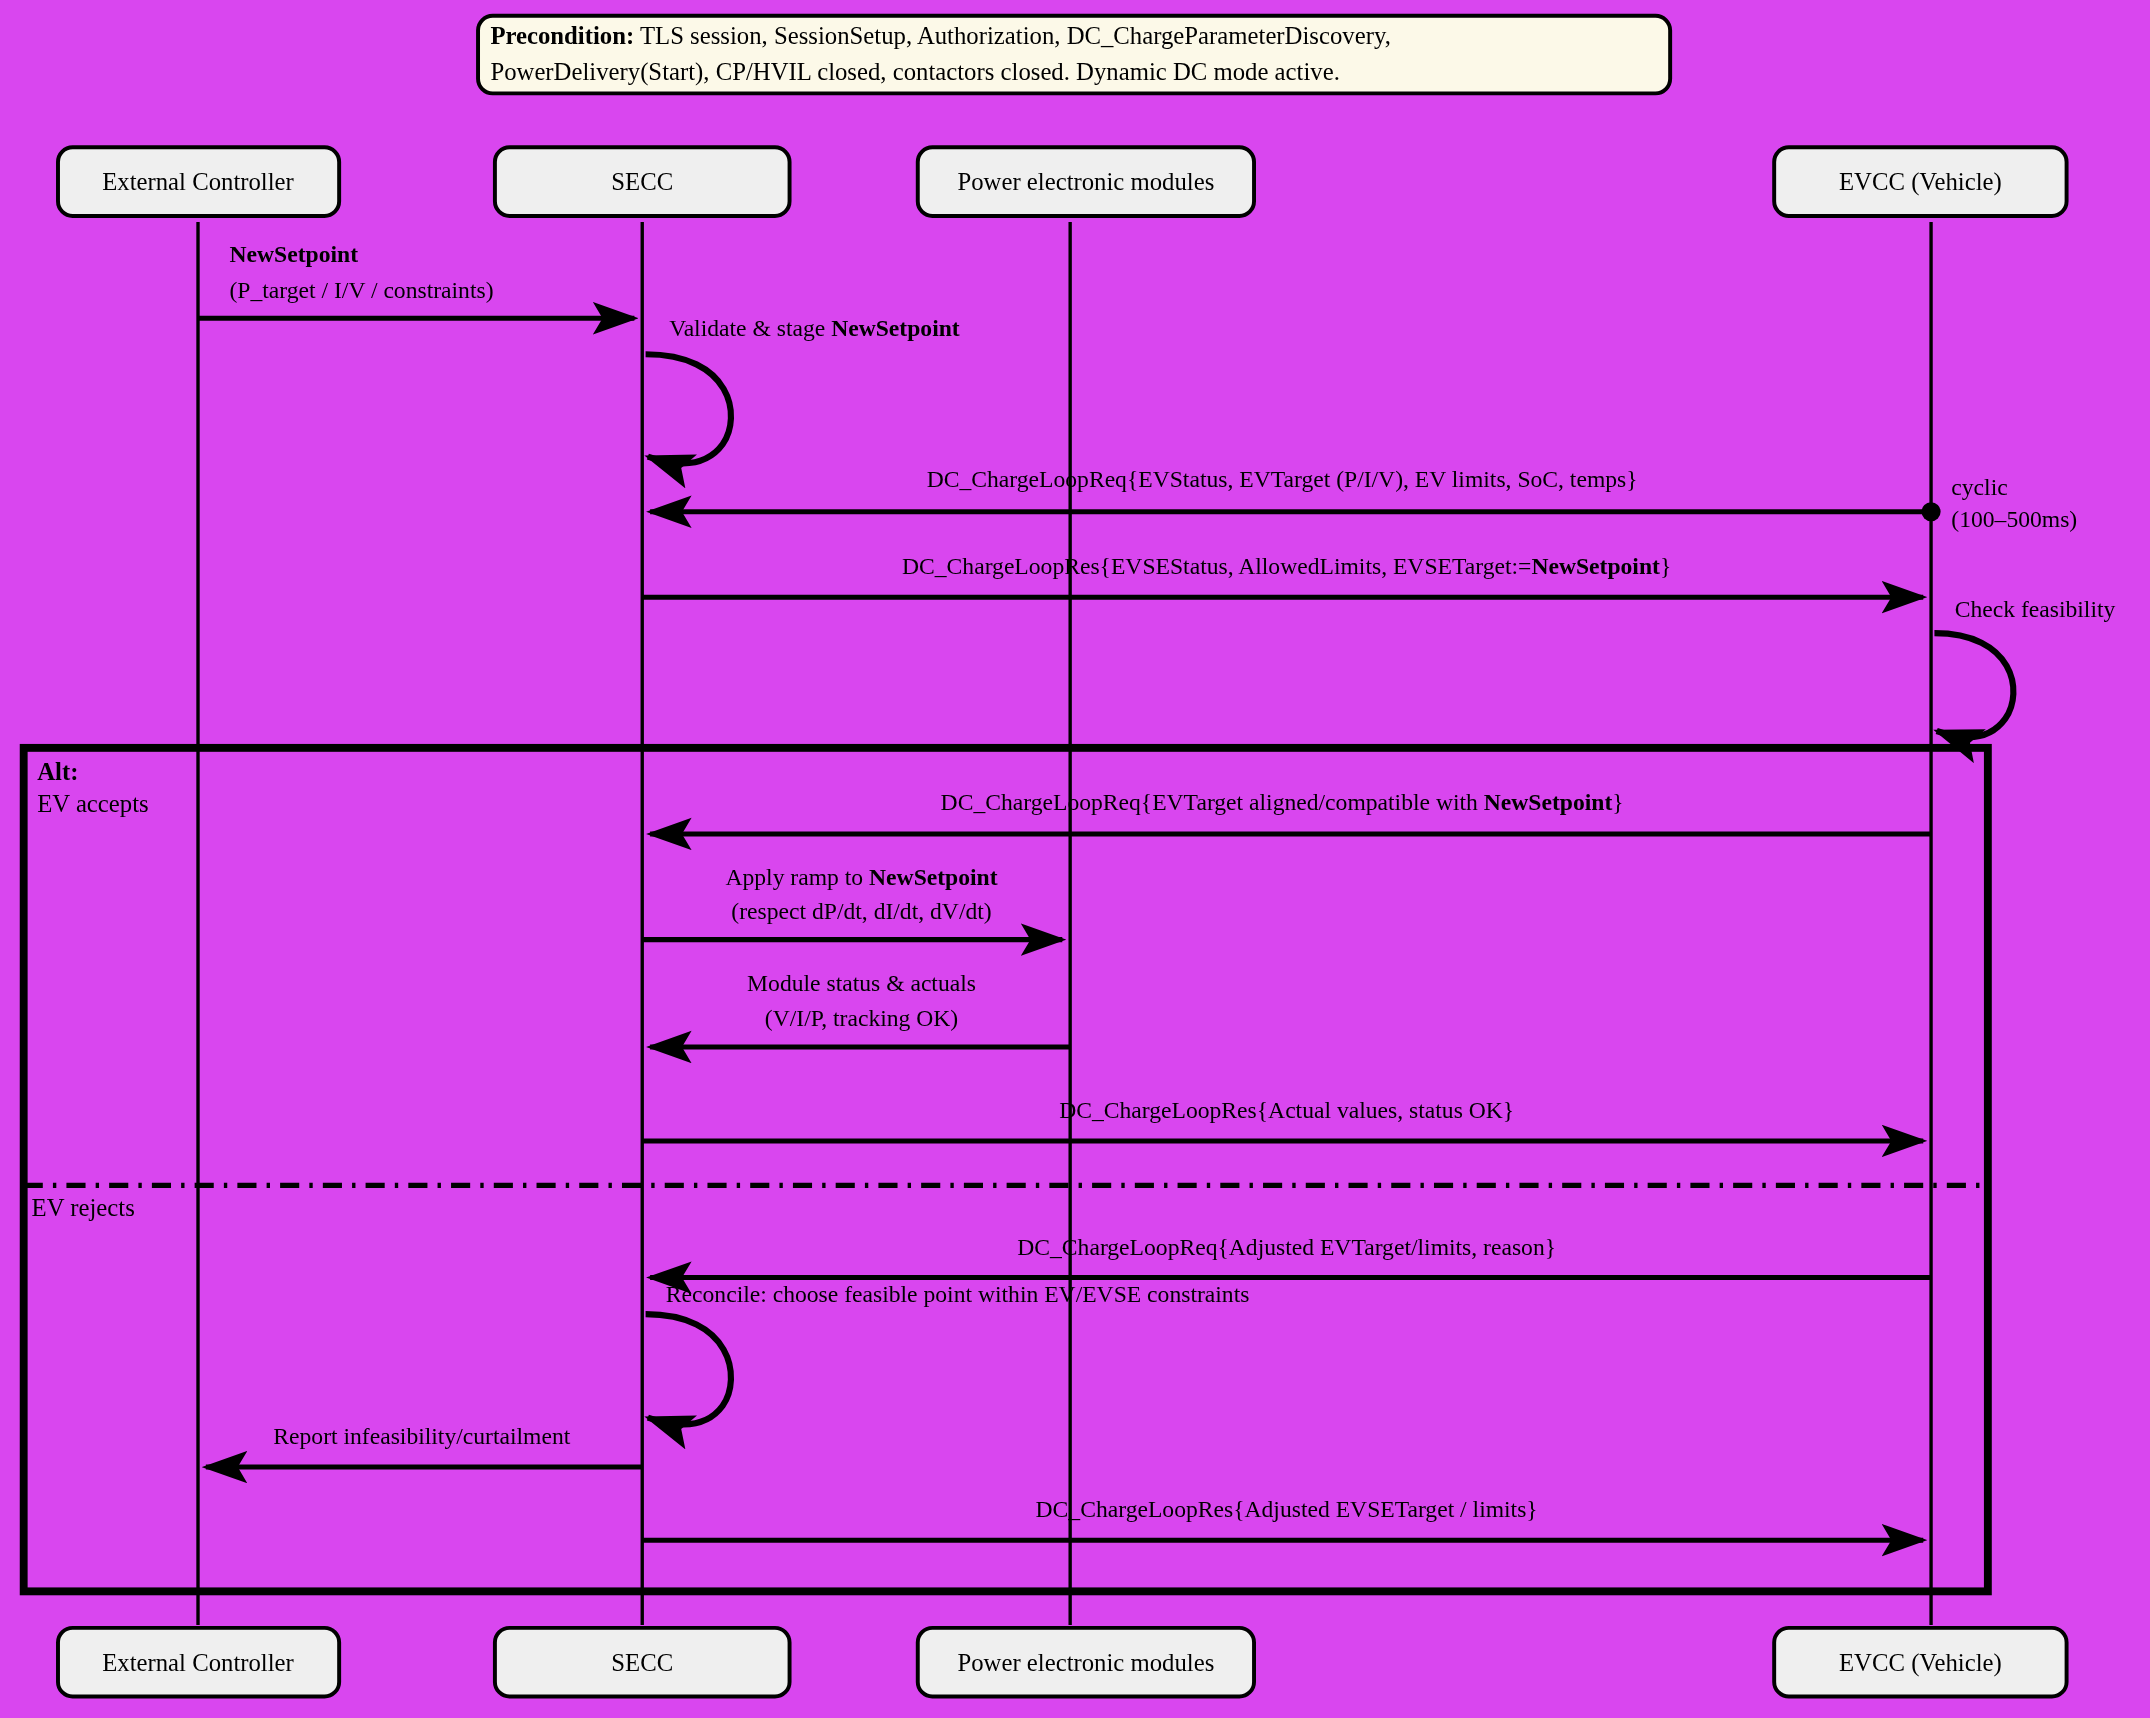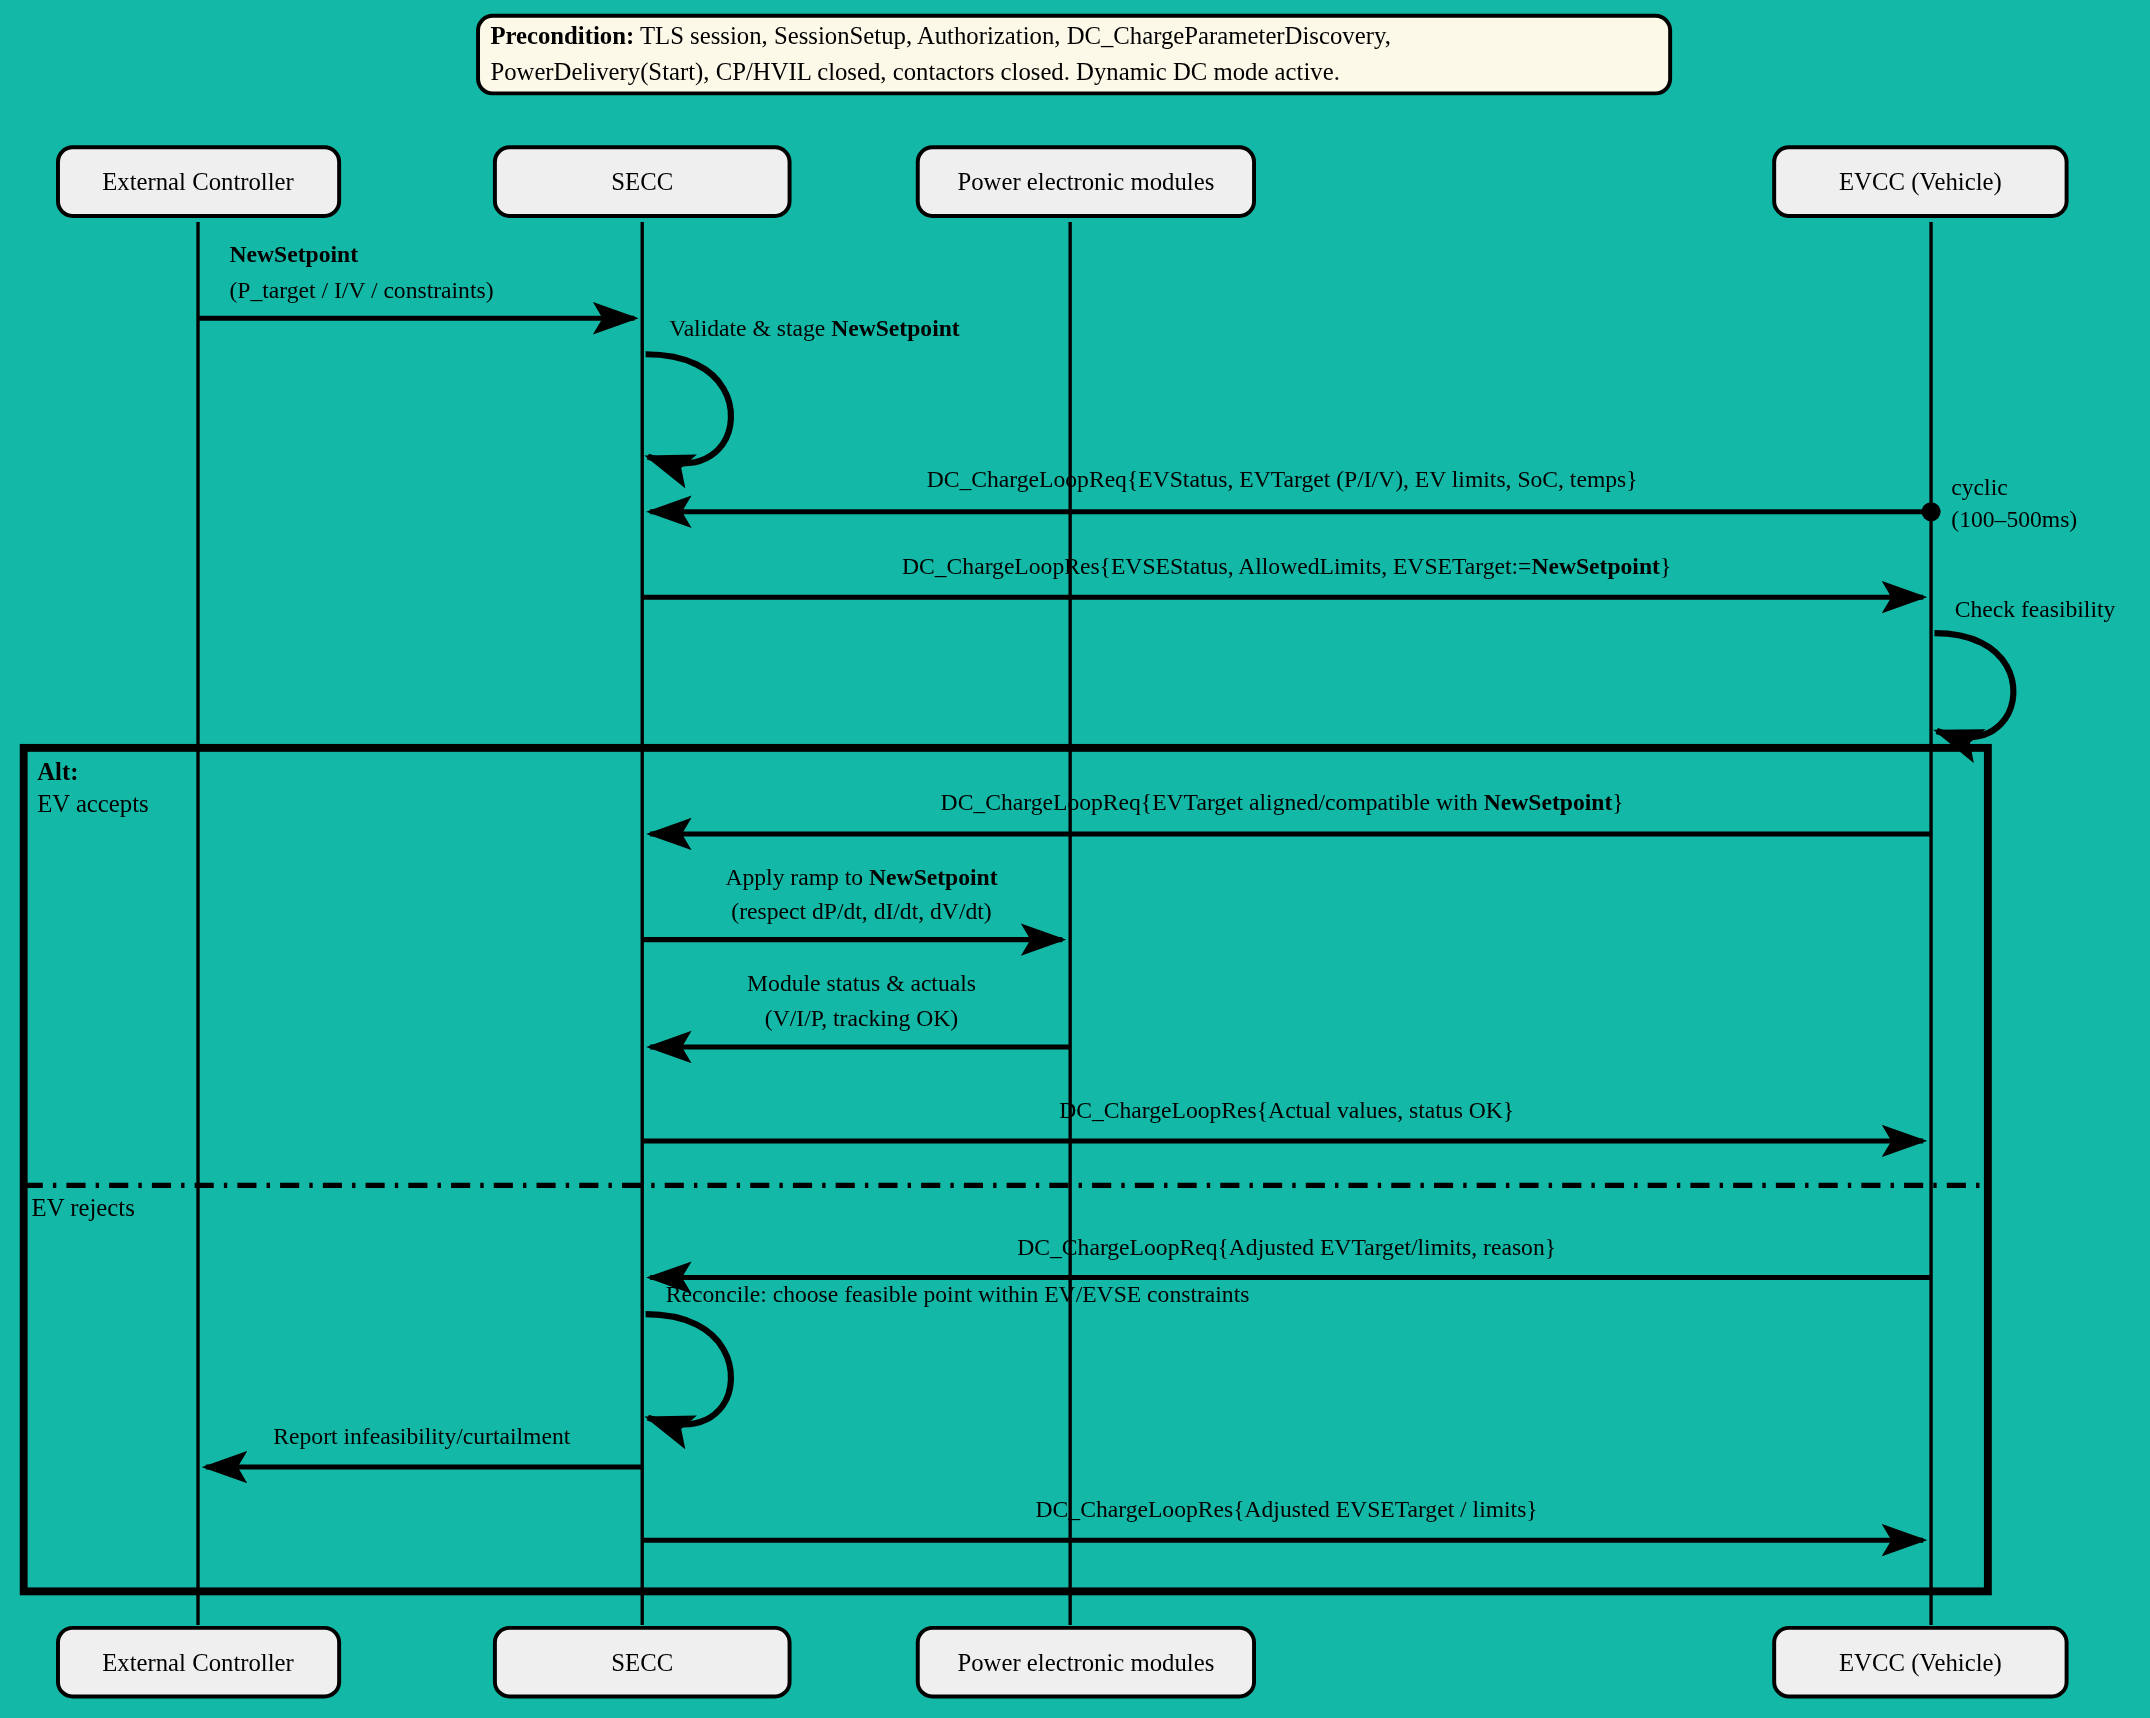--- a/index.html
+++ b/index.html
@@ -4,21 +4,21 @@
 <style>
   html, body {
     margin: 0;
     padding: 0;
     background: #ffffff;
   }
   #canvas {
     position: relative;
     width: 2151px;
     height: 1719px;
-    background: #14b8a6;
+    background: #d946ef;
     font-family: "Liberation Serif", "DejaVu Serif", serif;
     overflow: hidden;
   }
   svg.diagram {
     position: absolute;
     top: 0;
     left: 0;
     width: 2151px;
     height: 1719px;
   }

